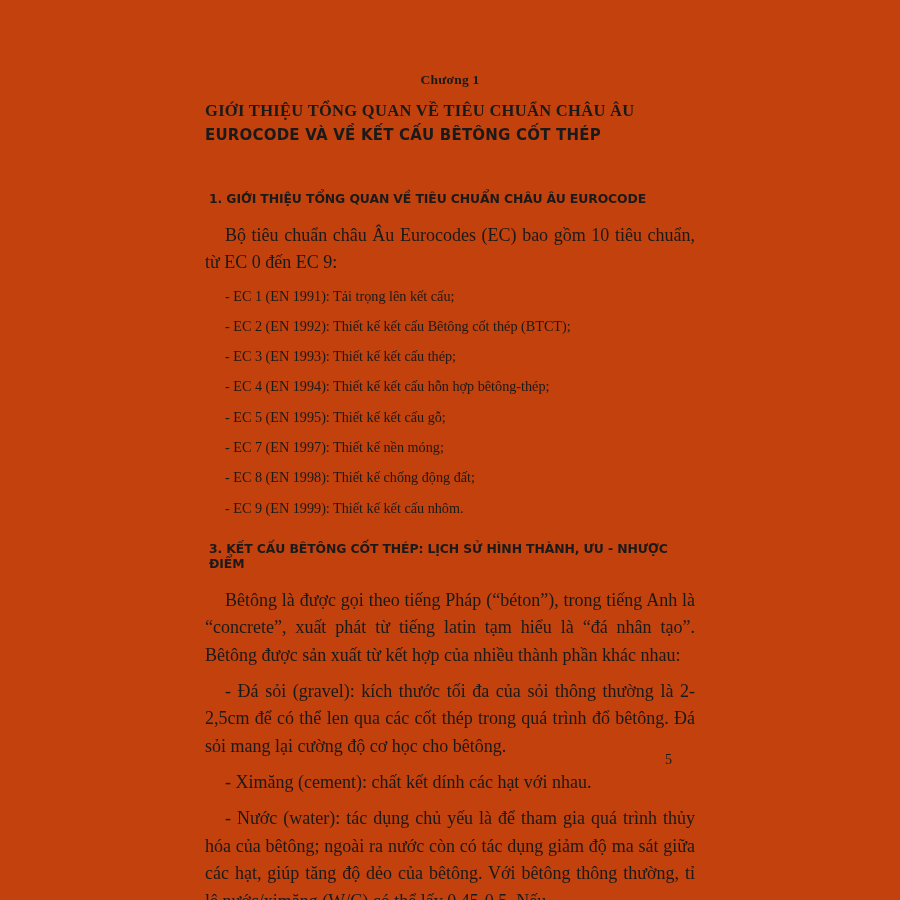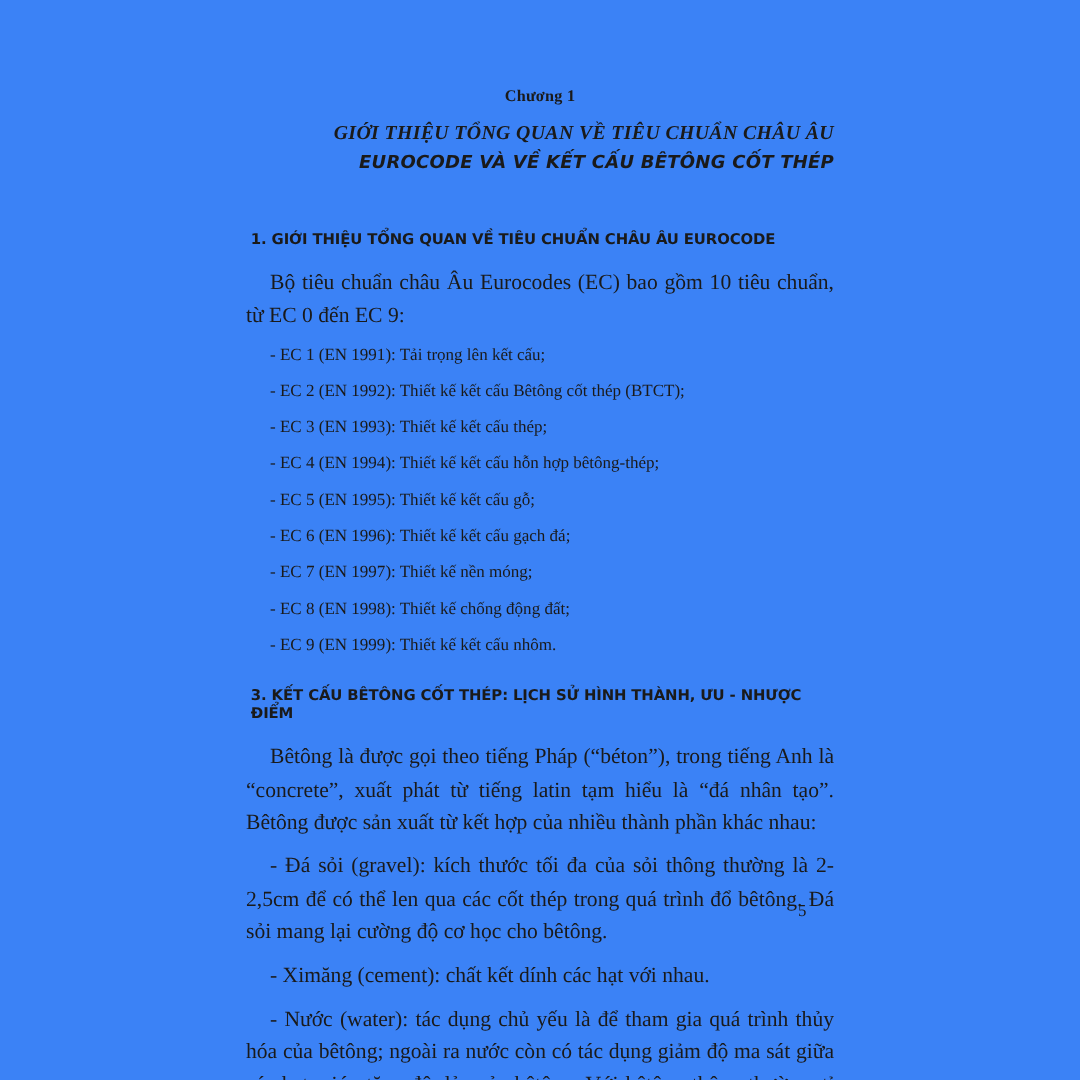--- a/index.html
+++ b/index.html
@@ -4,49 +4,48 @@
 <style>
   html, body {
     margin: 0;
     padding: 0;
     background: #ffffff;
   }
   .page {
     position: relative;
     width: 900px;
     height: 900px;
-    background: #3b82f6;
+    background: #c2410c;
     font-family: "Liberation Serif", serif;
     color: #1a1a1a;
     box-sizing: border-box;
     overflow: hidden;
   }
   .content {
     position: absolute;
     left: 205px;
     top: 72px;
     width: 490px;
   }
   .chapter-label {
     text-align: center;
     font-family: "Liberation Serif", serif;
     font-weight: bold;
     font-size: 13.5px;
     letter-spacing: 0.2px;
     margin: 0 0 10px 0;
   }
   .title-line {
-    text-align: right;
+    text-align: left;
     font-family: "Liberation Serif", serif;
     font-weight: bold;
     font-size: 16.5px;
     letter-spacing: 0.3px;
     line-height: 1.55;
     margin: 0;
-    font-style: italic;
   }
   .title-line.second {
     font-family: "DejaVu Sans", sans-serif;
     font-size: 15px;
     letter-spacing: 0.2px;
   }
   .section-heading {
     font-family: "DejaVu Sans", sans-serif;
     font-weight: bold;
     font-size: 12.4px;
@@ -109,21 +108,20 @@
 
     <div class="section-heading sec1">1. GIỚI THIỆU TỔNG QUAN VỀ TIÊU CHUẨN CHÂU ÂU EUROCODE</div>
 
     <p class="body first-para">Bộ tiêu chuẩn châu Âu Eurocodes (EC) bao gồm 10 tiêu chuẩn, từ EC 0 đến EC 9:</p>
 
     <p class="list-item">- EC 1 (EN 1991): Tải trọng lên kết cấu;</p>
     <p class="list-item">- EC 2 (EN 1992): Thiết kế kết cấu Bêtông cốt thép (BTCT);</p>
     <p class="list-item">- EC 3 (EN 1993): Thiết kế kết cấu thép;</p>
     <p class="list-item">- EC 4 (EN 1994): Thiết kế kết cấu hỗn hợp bêtông-thép;</p>
     <p class="list-item">- EC 5 (EN 1995): Thiết kế kết cấu gỗ;</p>
-    <p class="list-item">- EC 6 (EN 1996): Thiết kế kết cấu gạch đá;</p>
     <p class="list-item">- EC 7 (EN 1997): Thiết kế nền móng;</p>
     <p class="list-item">- EC 8 (EN 1998): Thiết kế chống động đất;</p>
     <p class="list-item">- EC 9 (EN 1999): Thiết kế kết cấu nhôm.</p>
 
     <div class="section-heading sec2">3. KẾT CẤU BÊTÔNG CỐT THÉP: LỊCH SỬ HÌNH THÀNH, ƯU - NHƯỢC ĐIỂM</div>
 
 
     <p class="body indent">Bêtông là được gọi theo tiếng Pháp (“béton”), trong tiếng Anh là “concrete”, xuất phát từ tiếng latin tạm hiểu là “đá nhân tạo”. Bêtông được sản xuất từ kết hợp của nhiều thành phần khác nhau:</p>
     <p class="body indent">- Đá sỏi (gravel): kích thước tối đa của sỏi thông thường là 2-2,5cm để có thể len qua các cốt thép trong quá trình đổ bêtông. Đá sỏi mang lại cường độ cơ học cho bêtông.</p>
     <p class="body indent">- Ximăng (cement): chất kết dính các hạt với nhau.</p>

